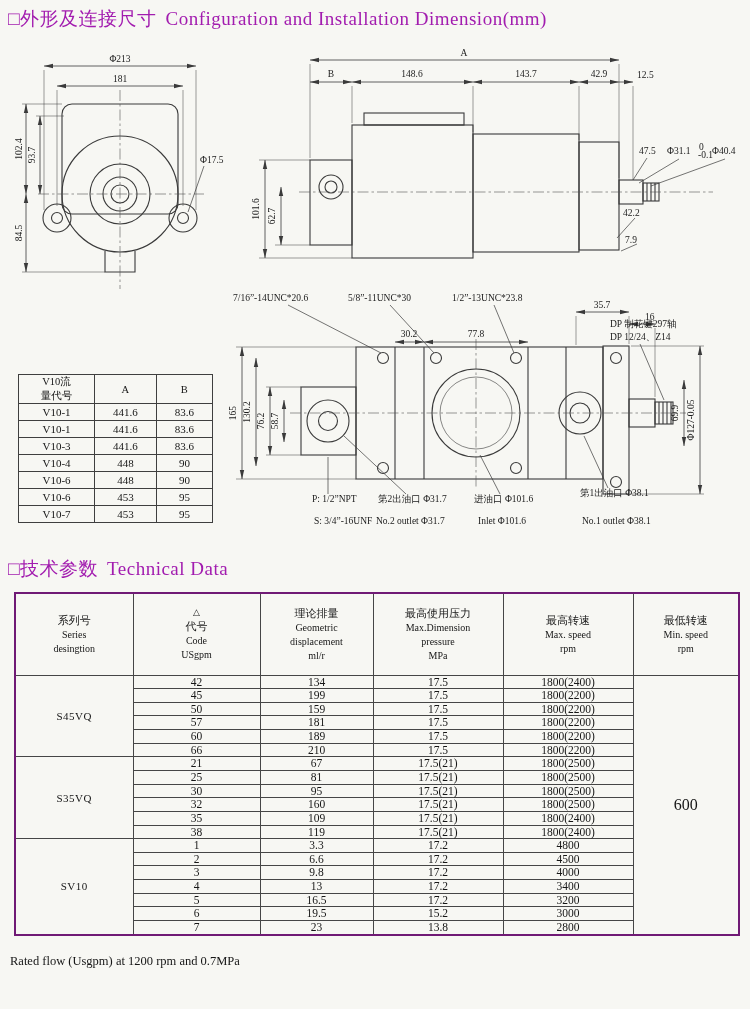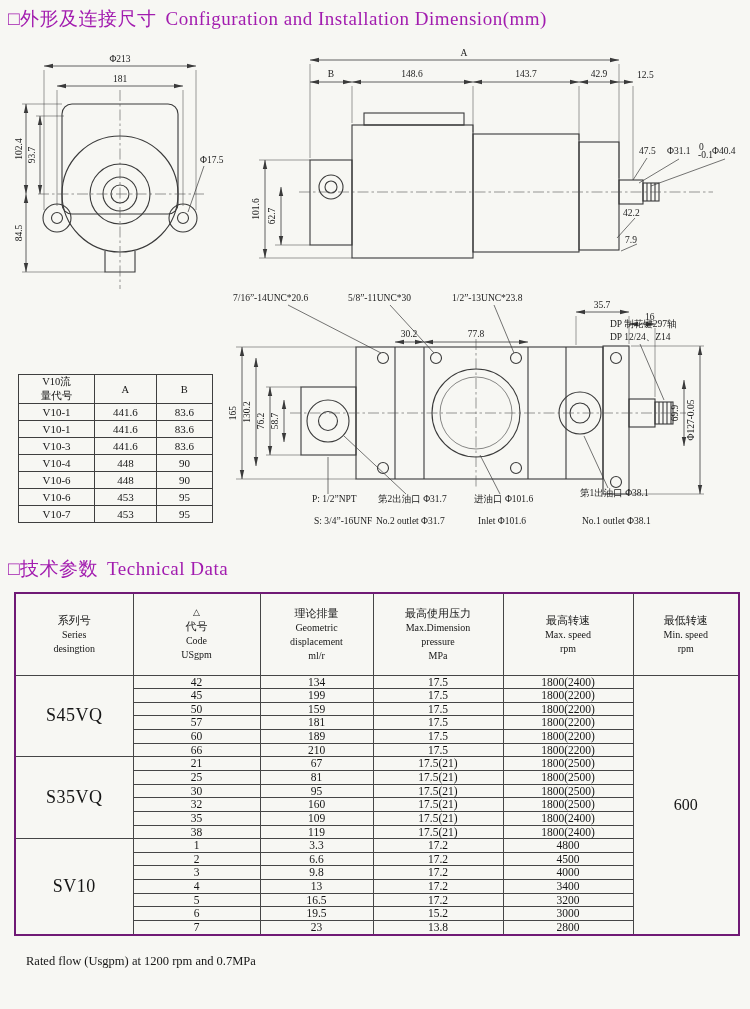--- a/index.html
+++ b/index.html
@@ -10,25 +10,25 @@
   svg{position:absolute}
   svg text{font-family:"Liberation Serif",serif;font-size:9.5px;fill:#1b1b1b;stroke:none}
   table{position:absolute;border-collapse:collapse}
   .v10 td{border:1px solid #3f3f3f;font-size:11px;text-align:center;height:17px;padding:0 18px;background:transparent}
   .v10 td.vh{font-size:10.5px}
   .tech{table-layout:fixed;width:724px;border:2px solid #701a75}
   .tech td{border:1px solid #464646;text-align:center;vertical-align:middle;font-size:11.5px;height:13px;padding:0;line-height:1.1}
   .tech td.hd{height:82px;font-size:11px;line-height:1.4}
   .tech .en{font-size:10px}
   .tech .tri{font-size:9px}
-  .tech td.series{font-size:18px;letter-spacing:.5px}
+  .tech td.series{font-size:11px;letter-spacing:.5px}
   .tech td.minspd{font-size:16px}
   .footnote{position:absolute;font-size:12.5px;line-height:1.4}
   .footnote .fn-tri{margin-right:6px;font-size:11px}
-  .footnote .fn2{margin-left:16px}
+  .footnote .fn2{}
 </style>
 </head>
 <body>
 
 <div class="page">
 
   <div class="sec-title" style="top:6px">
     <span>□外形及连接尺寸</span>
     <span>Configuration and Installation Dimension(mm)</span>
   </div>

